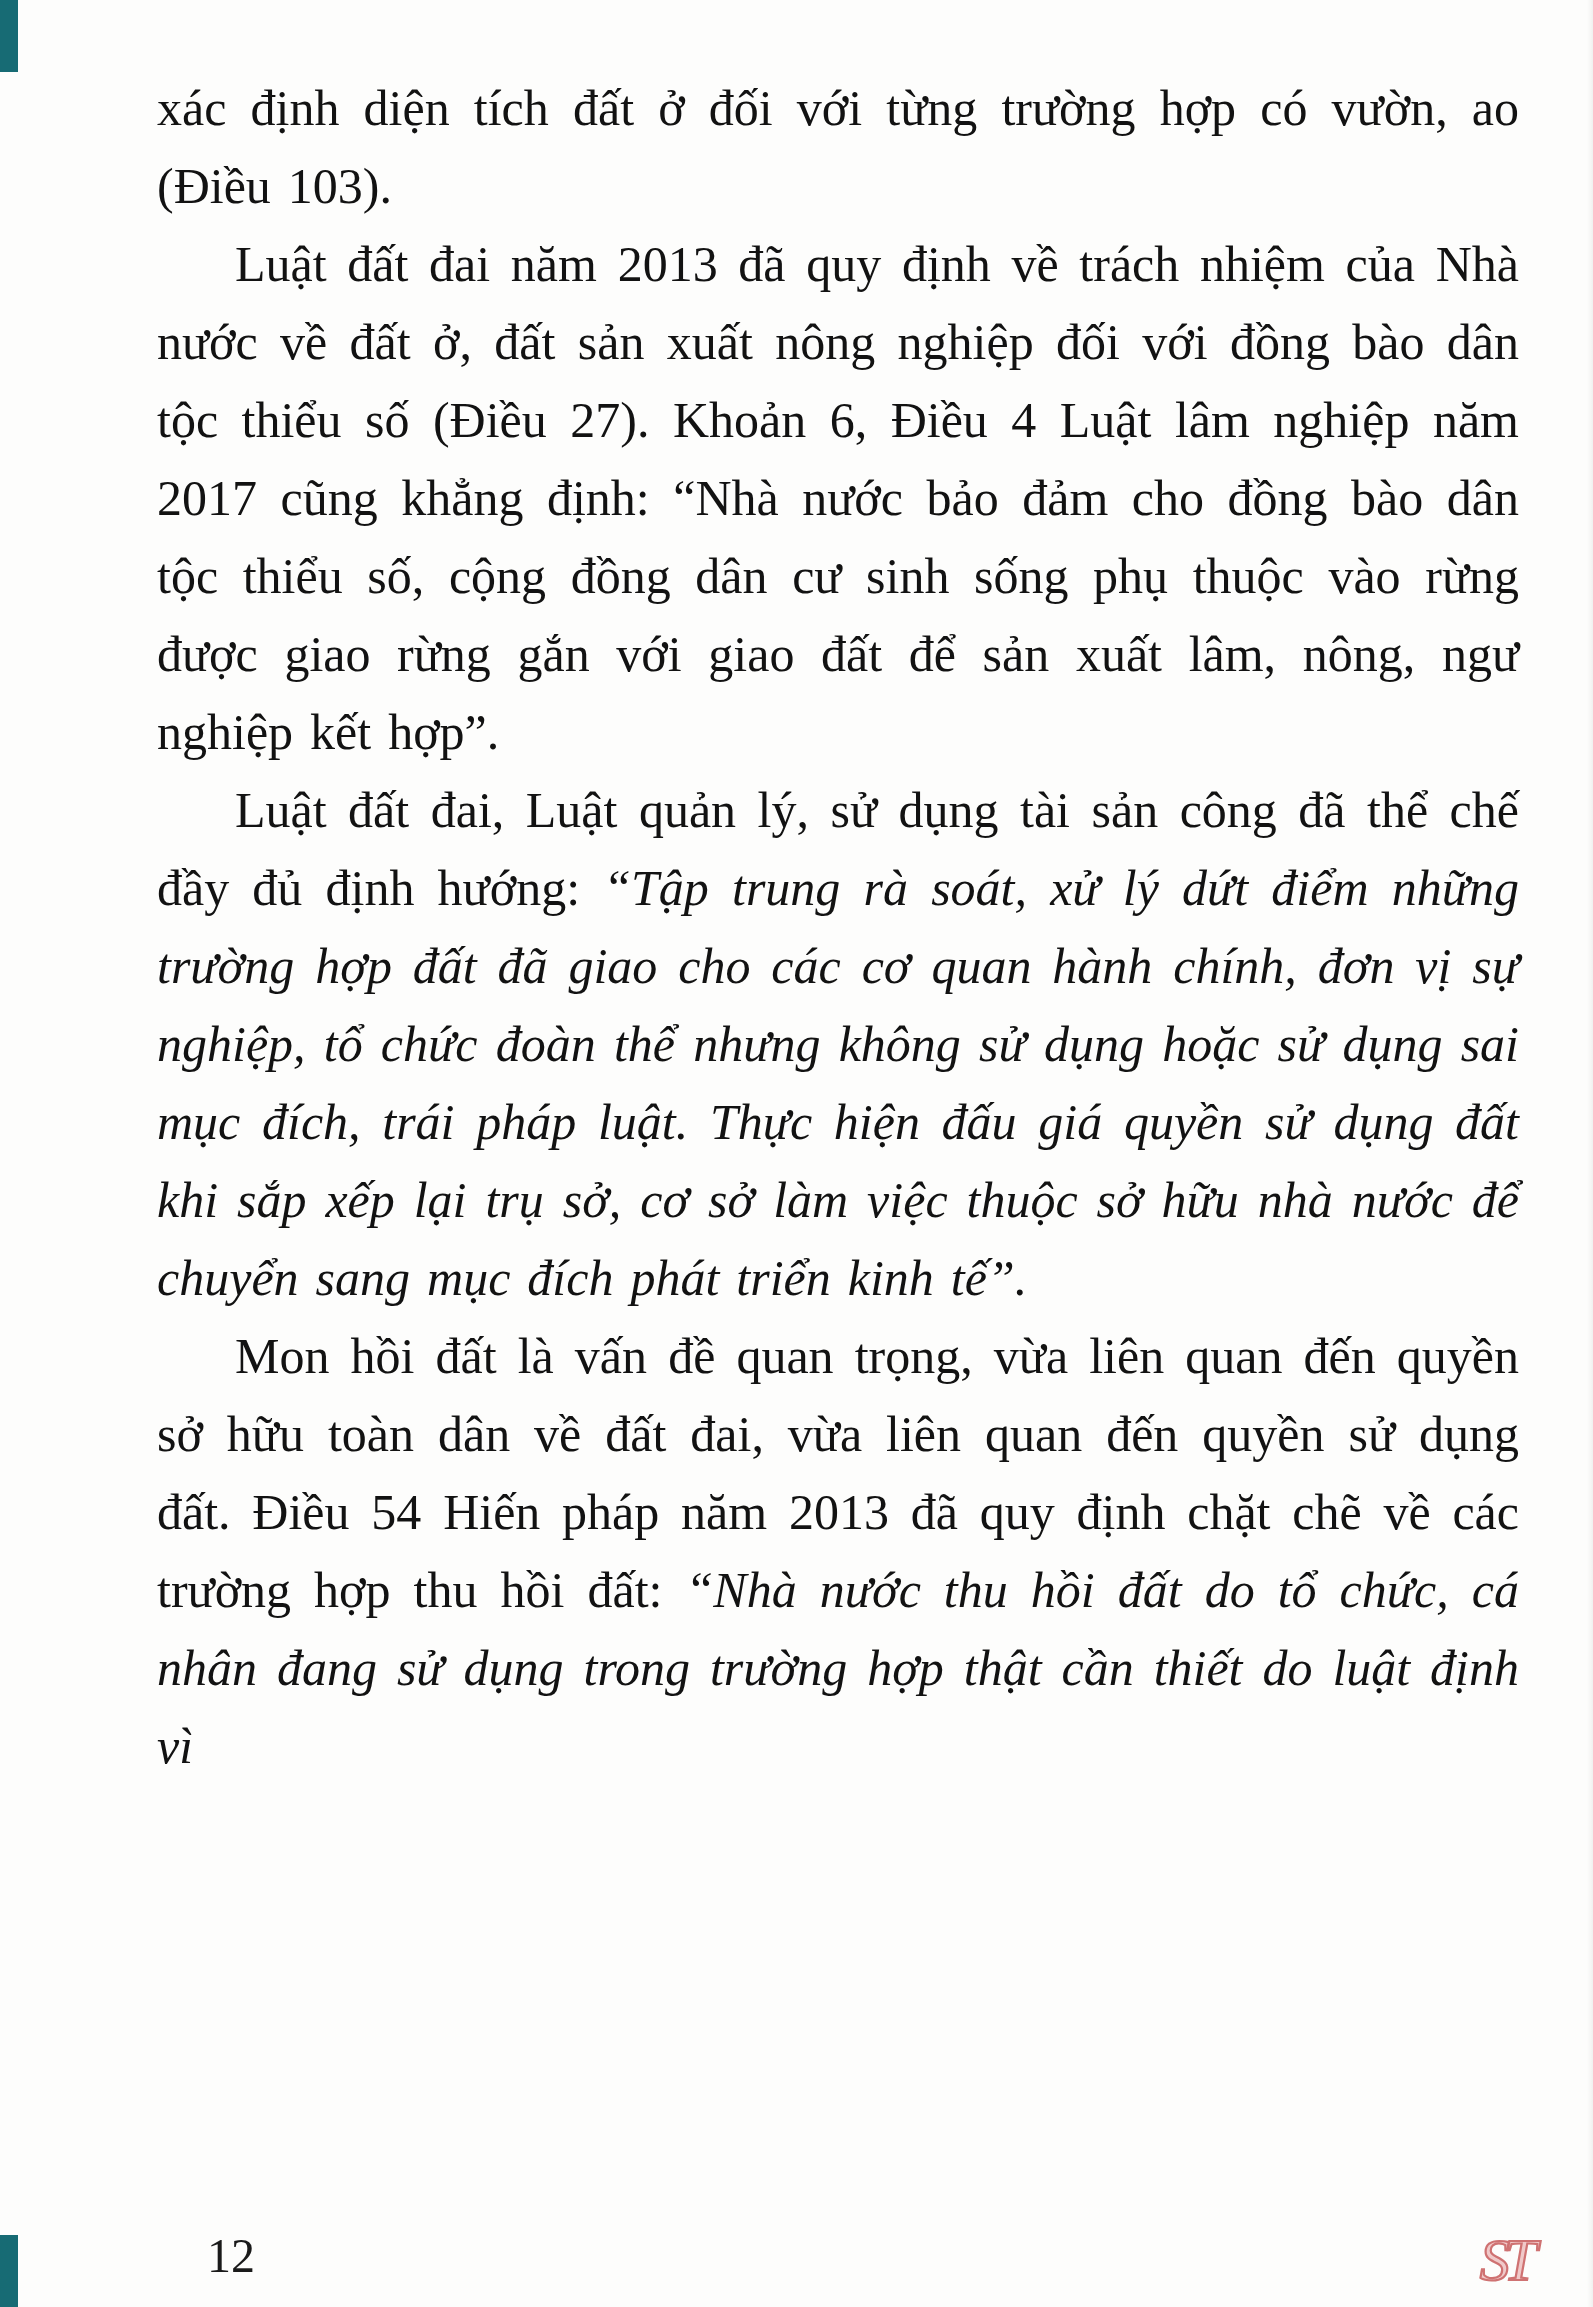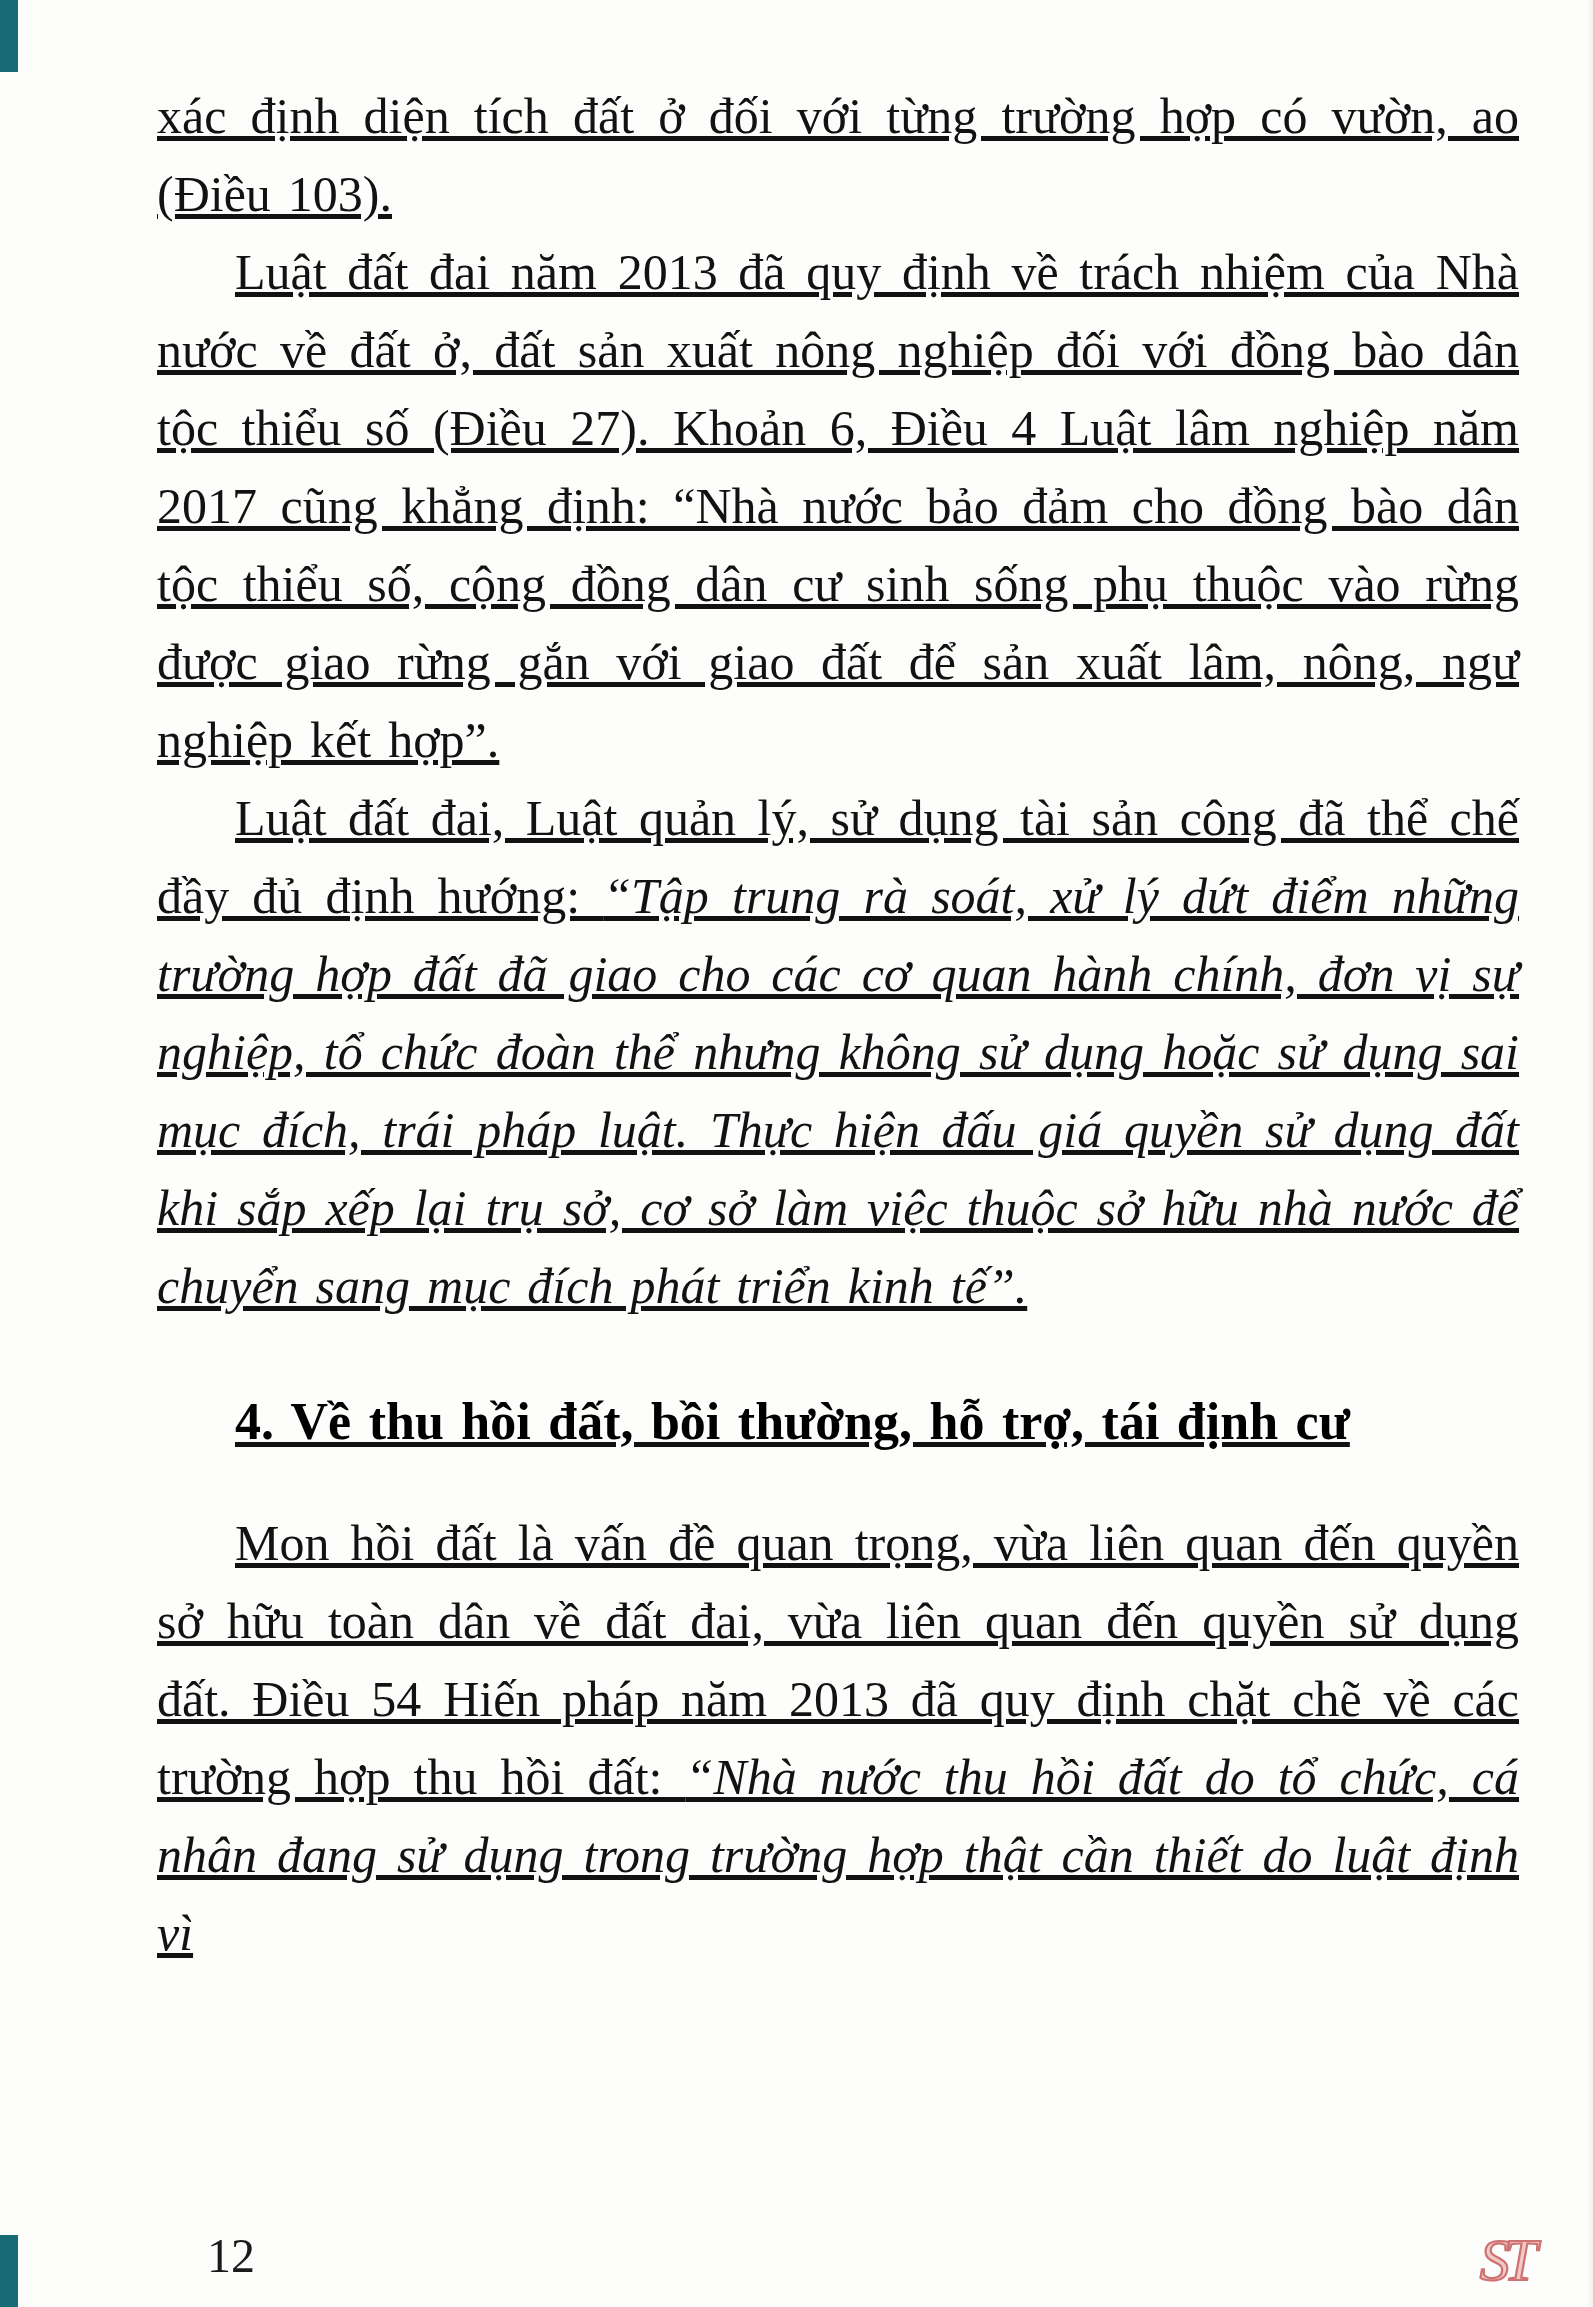--- a/index.html
+++ b/index.html
@@ -31,26 +31,25 @@
     height: 72px;
     background: #176b74;
   }
   .corner-mark.top { top: 0; }
   .corner-mark.bottom { bottom: 0; }
 
   .text-block {
     position: absolute;
     left: 157px;
     right: 75px;
-    top: 77px;
+    top: 69px;
     font-size: 50px;
     line-height: 78px;
     text-align: justify;
     word-spacing: 4.5px;
-    text-decoration: underline;
   }
   p.para {
     margin: 0;
     text-indent: 78px;
   }
   p.para.no-indent { text-indent: 0; }
   .italic { font-style: italic; }
 
   h2.heading {
     font-size: 52px;
@@ -99,21 +98,20 @@
   <main class="text-block">
 
     <p class="para no-indent">xác định diện tích đất ở đối với từng trường hợp có vườn, ao (Điều 103).</p>
 
     <p class="para">Luật đất đai năm 2013 đã quy định về trách nhiệm của Nhà nước về đất ở, đất sản xuất nông nghiệp đối với đồng bào dân tộc thiểu số (Điều 27). Khoản 6, Điều 4 Luật lâm nghiệp năm 2017 cũng khẳng định: “Nhà nước bảo đảm cho đồng bào dân tộc thiểu số, cộng đồng dân cư sinh sống phụ thuộc vào rừng được giao rừng gắn với giao đất để sản xuất lâm, nông, ngư nghiệp kết hợp”.</p>
 
     <p class="para">
       <span>Luật đất đai, Luật quản lý, sử dụng tài sản công đã thể chế đầy đủ định hướng: </span><span class="italic">“Tập trung rà soát, xử lý dứt điểm những trường hợp đất đã giao cho các cơ quan hành chính, đơn vị sự nghiệp, tổ chức đoàn thể nhưng không sử dụng hoặc sử dụng sai mục đích, trái pháp luật. Thực hiện đấu giá quyền sử dụng đất khi sắp xếp lại trụ sở, cơ sở làm việc thuộc sở hữu nhà nước để chuyển sang mục đích phát triển kinh tế”.</span>
     </p>
 
-    <h2 class="heading">4. Về thu hồi đất, bồi thường, hỗ trợ, tái định cư</h2>
 
     <p class="para">
       <span>Mon hồi đất là vấn đề quan trọng, vừa liên quan đến quyền sở hữu toàn dân về đất đai, vừa liên quan đến quyền sử dụng đất. Điều 54 Hiến pháp năm 2013 đã quy định chặt chẽ về các trường hợp thu hồi đất: </span><span class="italic">“Nhà nước thu hồi đất do tổ chức, cá nhân đang sử dụng trong trường hợp thật cần thiết do luật định vì</span>
     </p>
 
   </main>
 
   <div class="page-number">12</div>
 
   <div class="logo">

